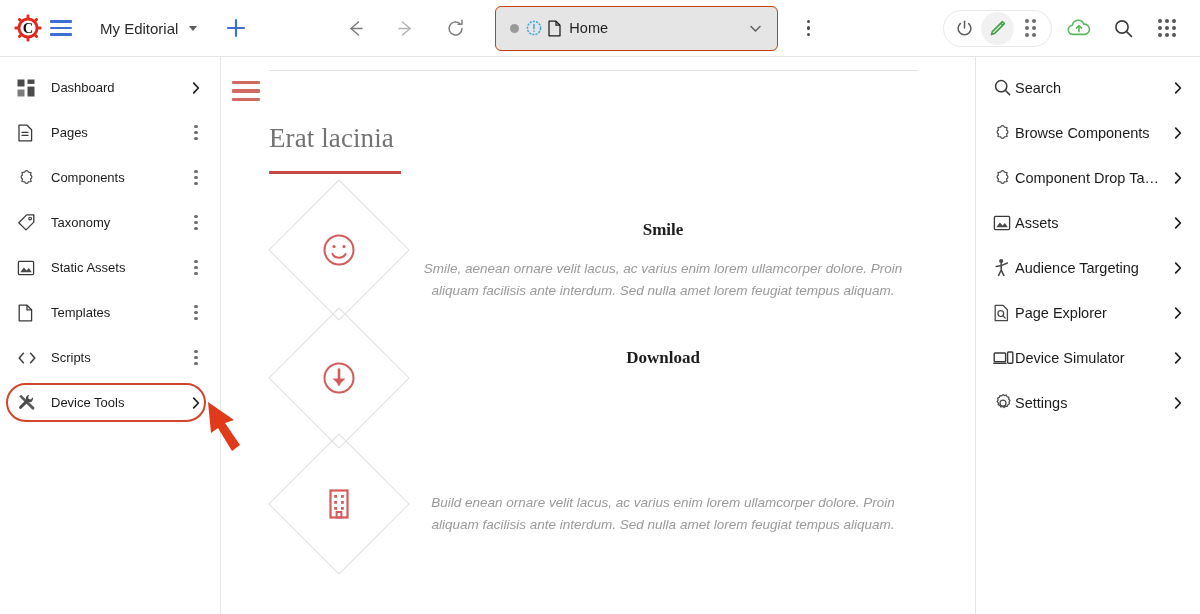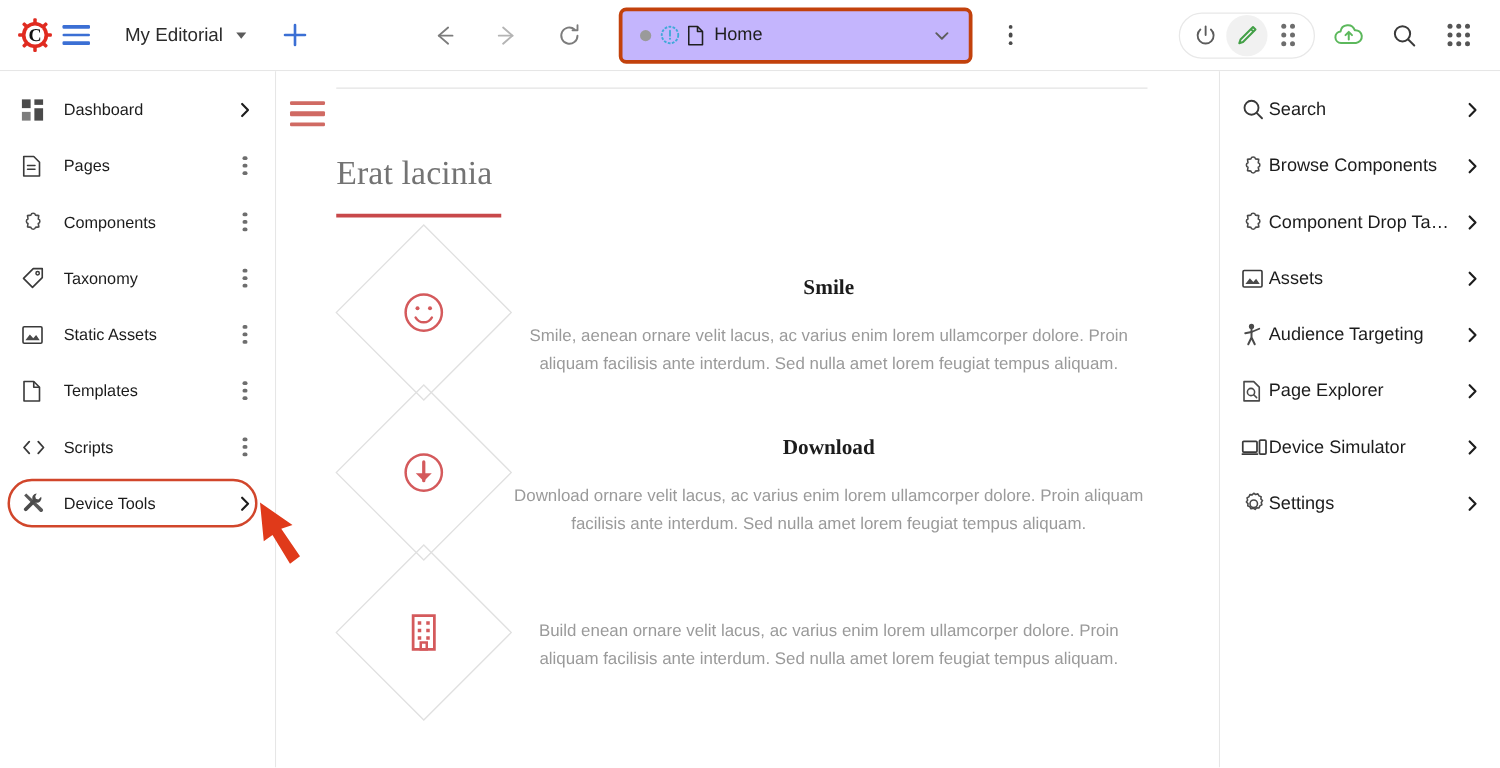--- a/index.html
+++ b/index.html
@@ -33,22 +33,22 @@
   .caret-dn { width: 0; height: 0; border-left: 4.5px solid transparent; border-right: 4.5px solid transparent; border-top: 5px solid #5b5b5b; }
   .plus-btn { margin-left: 24px; width: 30px; height: 30px; display: flex; align-items: center; justify-content: center; cursor: pointer; }
   .plus-btn svg { display: block; }
 
   .tb-nav { display: flex; align-items: center; gap: 26px; margin-left: 92px; }
   .navico { width: 24px; height: 24px; display: flex; align-items: center; justify-content: center; cursor: pointer; }
 
   .urlbar {
     margin-left: 28px;
     width: 283px; height: 45px;
-    background: #c4b5fd;
-    border: 3px solid #c2410c;
+    background: #e5e5e5;
+    border: 1px solid #c2410c;
     border-radius: 6px;
     display: flex; align-items: center;
     padding: 0 13px 0 14px;
     cursor: text;
   }
   .url-dot { width: 9px; height: 9px; border-radius: 50%; background: #9a9a9a; flex: 0 0 auto; }
   .url-warn { margin-left: 7px; flex: 0 0 auto; display:flex; }
   .url-page { margin-left: 5px; flex: 0 0 auto; display:flex; }
   .url-text { margin-left: 7px; font-size: 14.5px; color: #1f1f1f; flex: 1 1 auto; white-space: nowrap; }
   .url-chev { flex: 0 0 auto; display:flex; }
@@ -118,21 +118,21 @@
   .feat { display: flex; align-items: flex-start; margin-top: 20px; }
   .feat .dia-wrap { width: 140px; flex: 0 0 140px; display: flex; justify-content: center; padding-top: 6px; }
   .diamond {
     width: 100px; height: 100px; border: 1px solid #e0e0e0;
     transform: rotate(45deg);
     display: flex; align-items: center; justify-content: center;
   }
   .diamond > span { transform: rotate(-45deg); display: flex; align-items: center; justify-content: center; }
   .feat .ftext { flex: 1 1 auto; min-width: 0; padding-top: 26px; padding-right: 58px; text-align: center; }
   .ftitle { font-family: "Liberation Serif", serif; font-size: 17px; font-weight: 700; color: #1c1c1c; }
-  .fdesc { margin-top: 18px; font-size: 13.5px; line-height: 1.62; color: #9a9a9a; max-width: 520px; }
+  .fdesc { margin-top: 18px; font-size: 13.5px; line-height: 1.62; color: #9a9a9a; max-width: 520px; font-style: italic; }
 
   
   .rsb {
     width: 225px; flex: 0 0 225px;
     background: #ffffff;
     border-left: 1px solid #e6e6e6;
     padding-top: 8px;
   }
   .rrow { height: 45px; display: flex; align-items: center; padding: 0 14px 0 17px; cursor: pointer; }
   .rrow .rico { width: 22px; flex: 0 0 22px; display: flex; align-items: center; justify-content: flex-start; }
@@ -473,21 +473,20 @@
                 <svg width="44" height="44" viewBox="0 0 44 44">
                   <circle cx="22" cy="22" r="14.5" fill="none" stroke="#d45a5c" stroke-width="2"></circle>
                   <path d="M22 13.5 V28.5" stroke="#d45a5c" stroke-width="2.6" stroke-linecap="round"></path>
                   <path d="M15.6 22.6 L22 29 L28.4 22.6 Z" fill="#d45a5c"></path>
                 </svg>
               </span>
             </div>
           </div>
           <div class="ftext">
             <div class="ftitle">Download</div>
-            <div class="fdesc">Download ornare velit lacus, ac varius enim lorem ullamcorper dolore. Proin aliquam facilisis ante interdum. Sed nulla amet lorem feugiat tempus aliquam.</div>
           </div>
         </div>
 
         <div class="feat">
           <div class="dia-wrap">
             <div class="diamond">
               <span>
                 <svg width="44" height="44" viewBox="0 0 44 44">
                   <rect x="13.5" y="8.5" width="17" height="27" fill="none" stroke="#d45a5c" stroke-width="2.2"></rect>
                   <g fill="#d45a5c">

